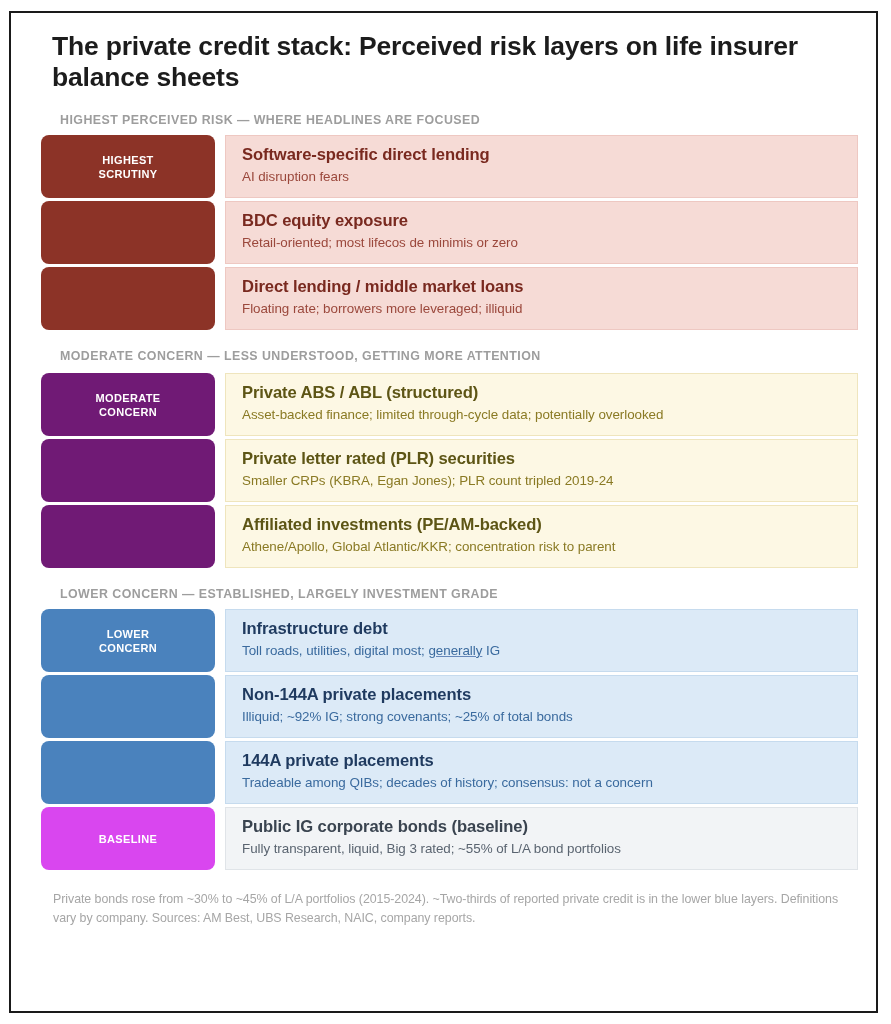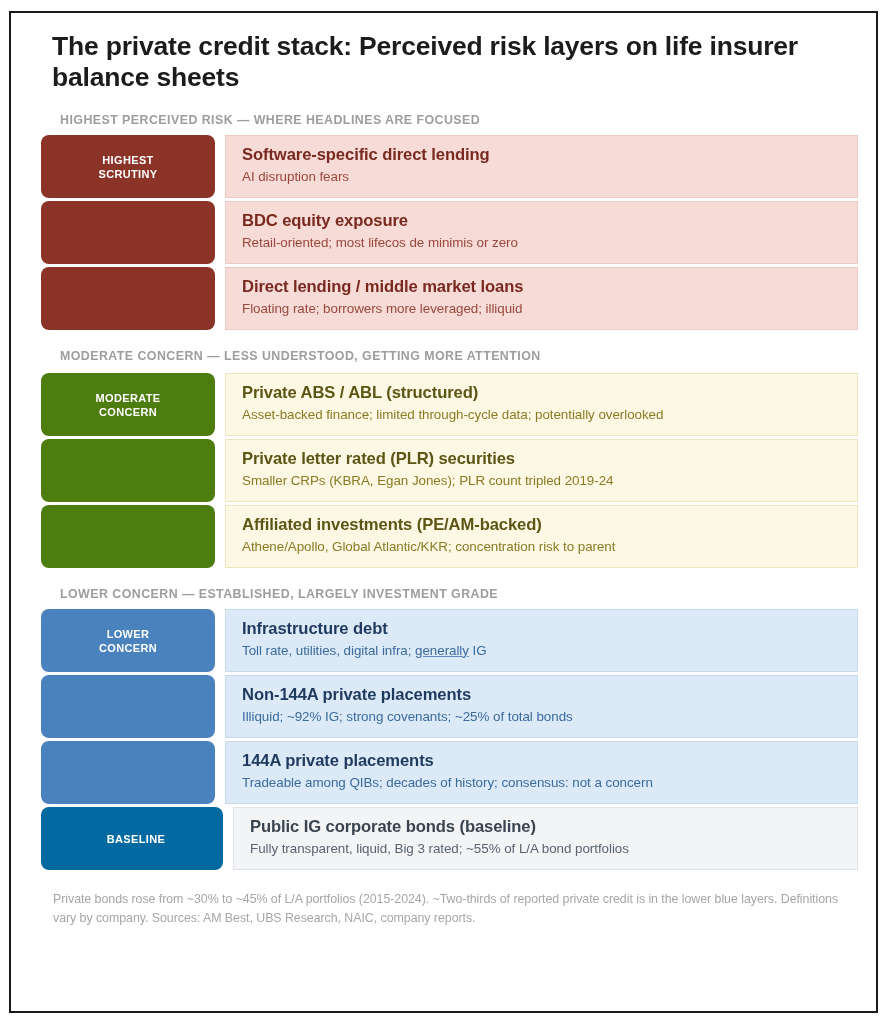--- a/index.html
+++ b/index.html
@@ -110,31 +110,31 @@
     text-decoration: underline;
     text-decoration-color: #6688bb;
   }
 
   
   .g-high .swatch { background: #8c3327; }
   .g-high .card   { background: #f6dbd6; border-color: #eec8c2; }
   .g-high .card-title { color: #79291f; }
   .g-high .card-sub   { color: #9b483c; }
 
-  .g-mod .swatch { background: #4d7c0f; }
+  .g-mod .swatch { background: #701a75; }
   .g-mod .card   { background: #fdf8e4; border-color: #efe5bd; }
   .g-mod .card-title { color: #5d5515; }
   .g-mod .card-sub   { color: #8a7a24; }
 
   .g-low .swatch { background: #4a82bd; }
   .g-low .card   { background: #dceaf7; border-color: #c6dbee; }
   .g-low .card-title { color: #1f3a5f; }
   .g-low .card-sub   { color: #3a6a9e; }
 
-  .g-base .swatch { background: #0369a1; padding-left: 8px; }
+  .g-base .swatch { background: #d946ef; }
   .g-base .card   { background: #f2f4f6; border-color: #e0e4e8; }
   .g-base .card-title { color: #3a4450; }
   .g-base .card-sub   { color: #5a6470; }
 
   
   .footnote {
     margin: 20px 0 0 24px;
     width: 806px;
     font-size: 12.4px;
     color: #a6a6a6;
@@ -227,21 +227,21 @@
 
       <div class="row">
         <div class="swatch">
           <span>
             <span>LOWER</span><br>
             <span>CONCERN</span>
           </span>
         </div>
         <div class="card">
           <div class="card-title">Infrastructure debt</div>
-          <div class="card-sub"><span>Toll rate, utilities, digital infra; </span><span class="spell">generally</span><span> IG</span></div>
+          <div class="card-sub"><span>Toll roads, utilities, digital most; </span><span class="spell">generally</span><span> IG</span></div>
         </div>
       </div>
 
       <div class="row">
         <div class="swatch"></div>
         <div class="card">
           <div class="card-title">Non-144A private placements</div>
           <div class="card-sub">Illiquid; ~92% IG; strong covenants; ~25% of total bonds</div>
         </div>
       </div>

